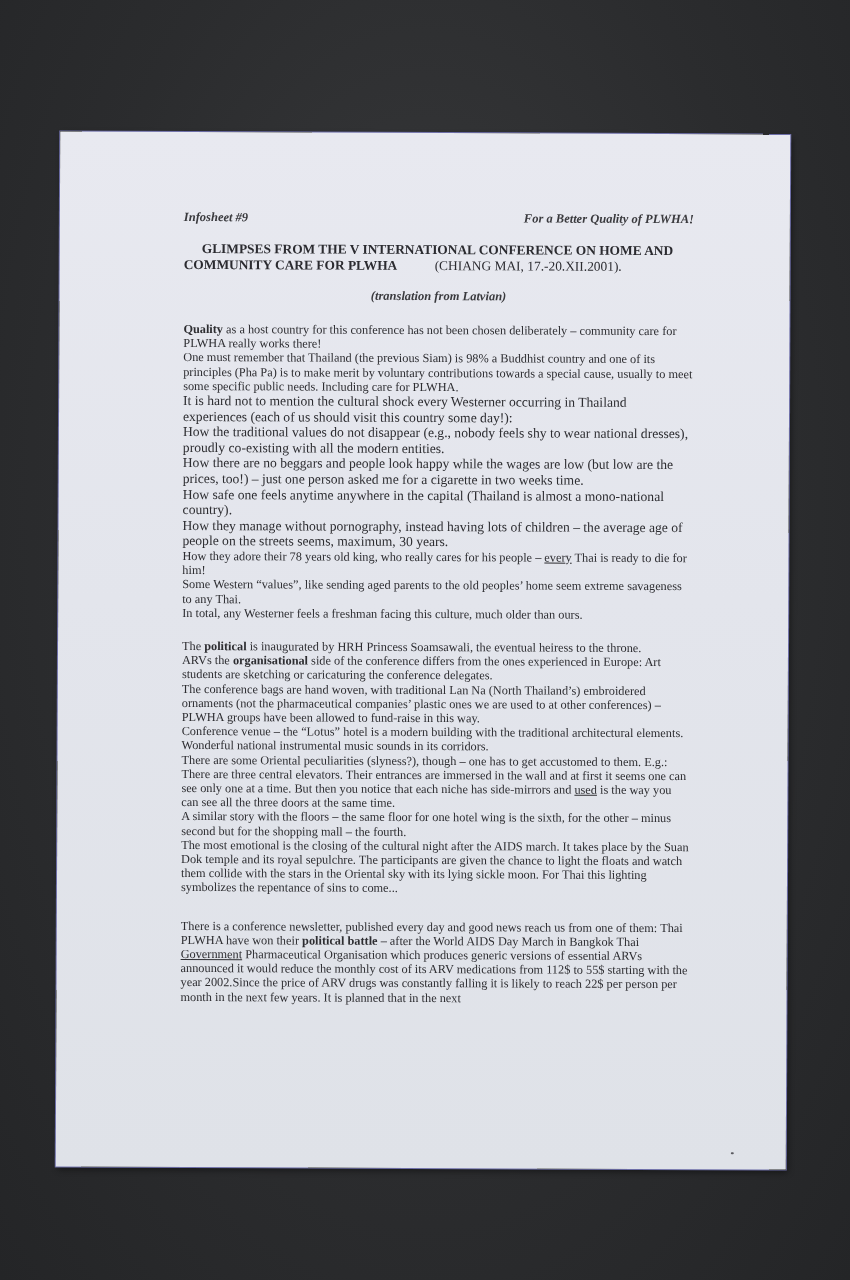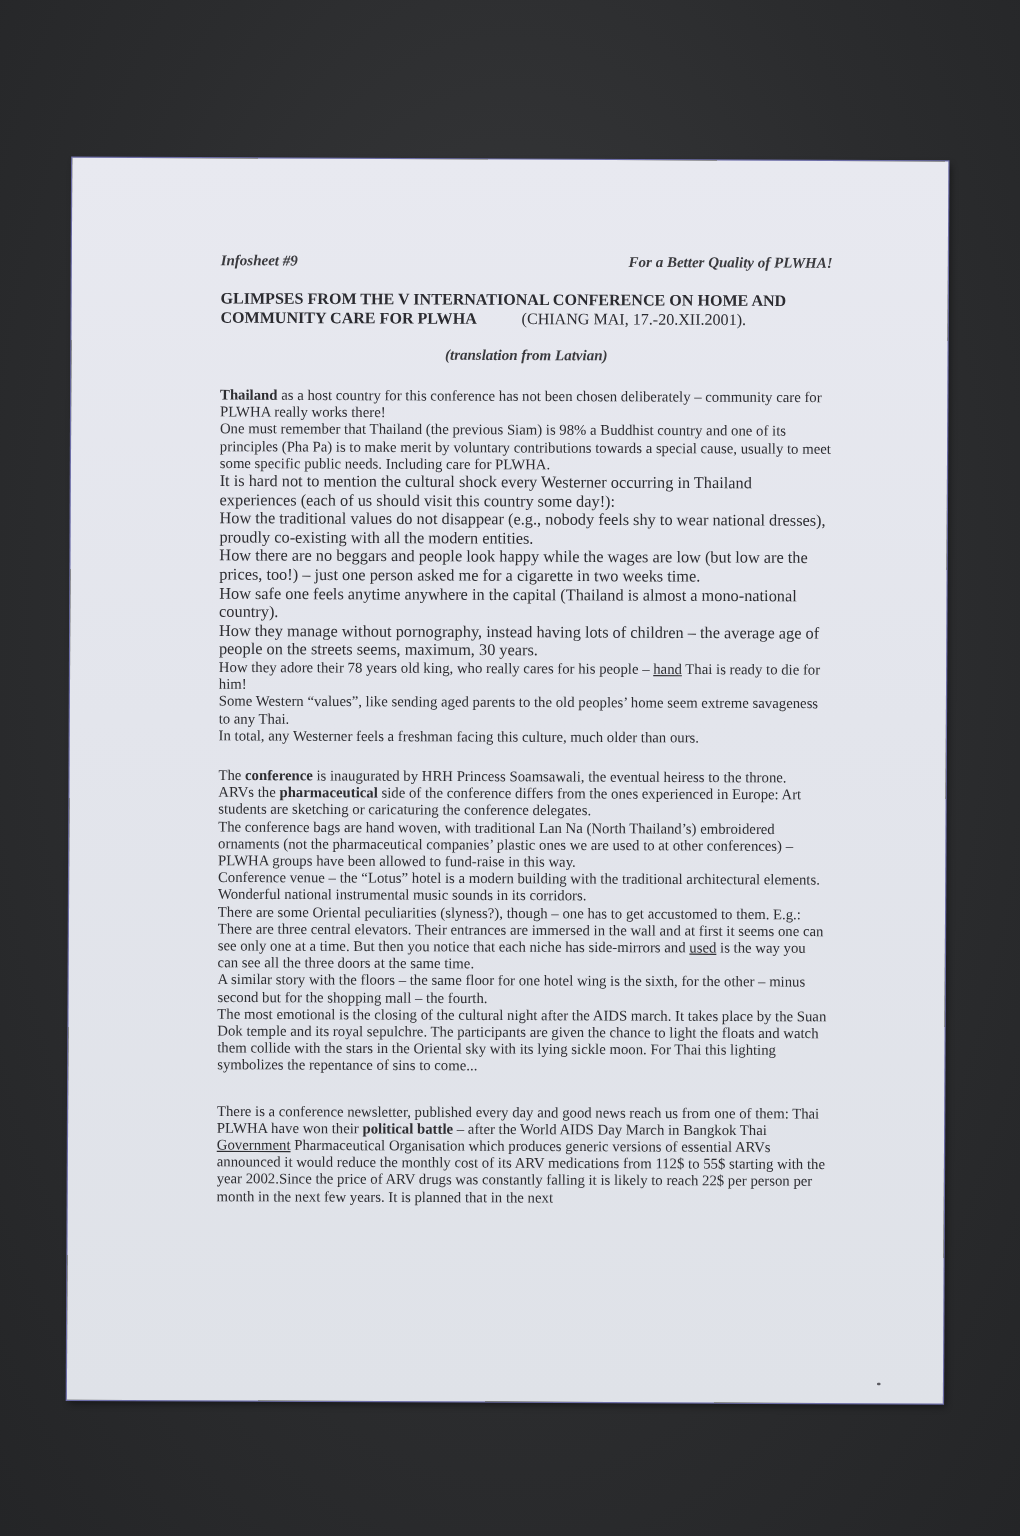--- a/index.html
+++ b/index.html
@@ -44,21 +44,21 @@
       padding-right: 0;
     }
     .hdr-left { margin-top: 1px; font-family: Liberation Serif, serif; }
     .hdr-right { margin-top: 6px; margin-left: 21px; }
     .title {
       margin-top: 16px;
       font-size: 13.4px;
       line-height: 16px;
       color: #2b2b30;
     }
-    .title b { font-weight: bold; }
+    .title b { font-weight: bold; margin-left: 18px; }
     .title .plain { font-weight: normal; margin-left: 34px; }
     .subtitle {
       text-align: center;
       font-style: italic;
       font-weight: bold;
       font-size: 12.5px;
       margin-top: 15px;
       color: #3a3a3e;
     }
     .section {
@@ -97,35 +97,35 @@
       <span class="hdr-right">For a Better Quality of PLWHA!</span>
     </div>
 
     <div class="title">
       <b>GLIMPSES FROM THE V INTERNATIONAL CONFERENCE ON HOME AND COMMUNITY CARE FOR PLWHA</b><span class="plain"> (CHIANG MAI, 17.-20.XII.2001).</span>
     </div>
 
     <div class="subtitle">(translation from Latvian)</div>
 
     <div class="section">
-      <p><b>Thailand</b><span> as a host country for this conference has not been chosen deliberately – community care for PLWHA really works there!</span></p>
+      <p><b>Quality</b><span> as a host country for this conference has not been chosen deliberately – community care for PLWHA really works there!</span></p>
       <p>One must remember that Thailand (the previous Siam) is 98% a Buddhist country and one of its principles (Pha Pa) is to make merit by voluntary contributions towards a special cause, usually to meet some specific public needs. Including care for PLWHA.</p>
       <p class="big">It is hard not to mention the cultural shock every Westerner occurring in Thailand experiences (each of us should visit this country some day!):</p>
       <p class="big">How the traditional values do not disappear (e.g., nobody feels shy to wear national dresses), proudly  co-existing with all the modern entities.</p>
       <p class="big">How there are no beggars and people look happy while the wages are low (but low are the prices, too!) – just one person asked me for a cigarette in two weeks time.</p>
       <p class="big">How safe one feels anytime anywhere in the capital (Thailand is almost a mono-national country).</p>
       <p class="big">How they manage without pornography, instead having lots of children – the average age of people on the streets seems, maximum, 30 years.</p>
-      <p><span>How they adore their 78 years old king, who really cares for his people – </span><u>hand</u><span> Thai is ready to die for him!</span></p>
+      <p><span>How they adore their 78 years old king, who really cares for his people – </span><u>every</u><span> Thai is ready to die for him!</span></p>
       <p>Some Western “values”, like sending aged parents to the old peoples’ home seem extreme savageness to any Thai.</p>
       <p>In total, any Westerner feels a freshman facing this culture, much older than ours.</p>
     </div>
 
     <div class="section">
-      <p><span>The </span><b>conference</b><span> is inaugurated by HRH Princess Soamsawali, the eventual heiress to the throne.</span></p>
-      <p><span>ARVs the </span><b>pharmaceutical</b><span> side of the conference differs from the ones experienced in Europe: Art students are sketching or caricaturing the conference delegates.</span></p>
+      <p><span>The </span><b>political</b><span> is inaugurated by HRH Princess Soamsawali, the eventual heiress to the throne.</span></p>
+      <p><span>ARVs the </span><b>organisational</b><span> side of the conference differs from the ones experienced in Europe: Art students are sketching or caricaturing the conference delegates.</span></p>
       <p>The conference bags are hand woven, with traditional Lan Na (North Thailand’s) embroidered ornaments (not the pharmaceutical companies’ plastic ones we are used to at other conferences) – PLWHA groups have been allowed to fund-raise in this way.</p>
       <p>Conference venue – the “Lotus”  hotel is a modern building with the traditional architectural elements. Wonderful national instrumental music sounds in its corridors.</p>
       <p><span>There are some Oriental peculiarities (slyness?), though – one has to get accustomed to them. E.g.: There are three central elevators. Their entrances are immersed in the wall and at first it seems one can see only one at a time. But then you notice that each niche has side-mirrors and </span><u>used</u><span> is the way you can see all the three doors at the same time.</span></p>
       <p>A similar story with the floors – the same floor for one hotel wing is the sixth, for the other – minus second but for the shopping mall – the fourth.</p>
       <p>The most emotional is the closing of the cultural night after the AIDS march. It takes place by the Suan Dok temple and its royal sepulchre. The participants are given the chance to light the floats and watch them collide with the stars in the Oriental sky with its lying sickle moon. For Thai this lighting symbolizes the repentance of sins to come...</p>
     </div>
 
     <div class="section" style="margin-top:24px">
       <p><span>There is a conference newsletter, published every day and good news reach us from one of them: Thai PLWHA have won their </span><b>political battle</b><span> – after the World AIDS Day  March in Bangkok Thai </span><u>Government</u><span> Pharmaceutical Organisation which produces generic versions of essential ARVs announced it would reduce the monthly cost of its ARV medications from 112$ to 55$ starting with the year 2002.Since the price of ARV drugs was constantly falling it is likely to reach 22$ per person per month in the next few years. It is planned that in the next</span></p>
     </div>

